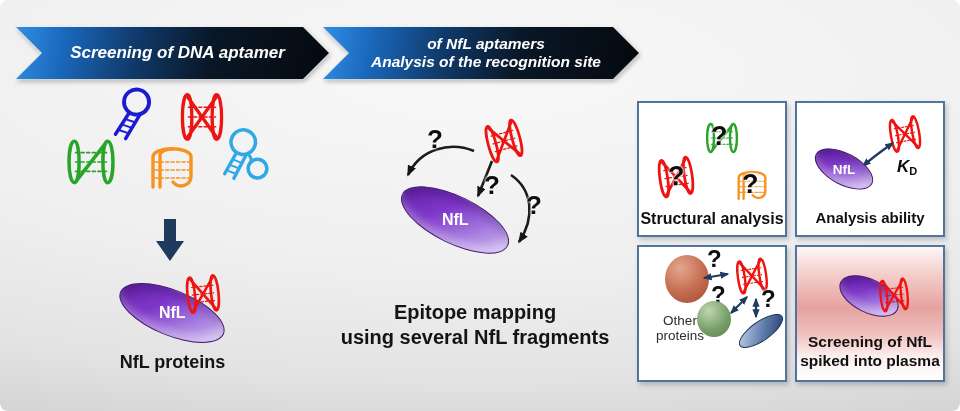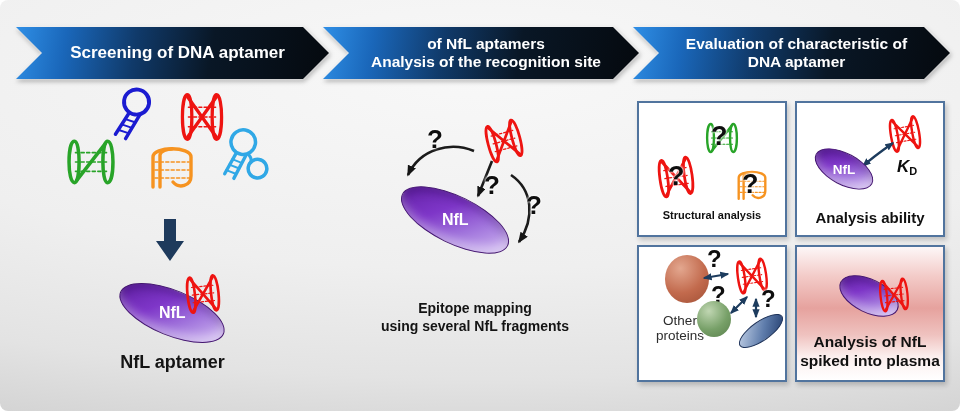--- a/index.html
+++ b/index.html
@@ -12,21 +12,21 @@
   }
 
   
   .banner-wrap { position:absolute; top:27px; height:52px;
     filter: drop-shadow(0 0 1.5px rgba(255,255,255,.95)) drop-shadow(1px 2px 2px rgba(0,0,0,.30)); }
   .banner {
     width:100%; height:100%;
     clip-path: polygon(0% 0%, calc(100% - 26px) 0%, 100% 50%, calc(100% - 26px) 100%, 0% 100%, 26px 50%);
     background: linear-gradient(100deg, #2f8fe6 0%, #1a67ba 16%, #103a6a 38%, #091726 62%, #05090e 100%);
     display:flex; flex-direction:column; align-items:center; justify-content:center;
-    color:#ffffff; font-weight:bold; text-align:right; padding:0 30px 0 40px;
+    color:#ffffff; font-weight:bold; text-align:right; padding:0 30px 0 40px;font-style:italic;
   }
   .banner .l1 { font-size:17px; display:block; line-height:1.1; }
   .banner .l2 { font-size:15.5px; display:block; line-height:1.18; }
 
   
   .icon { position:absolute; }
   .qm { position:absolute; font-weight:bold; color:#0e0e0e;
         text-shadow:0 0 3px #fff, 0 0 3px #fff; line-height:1; }
   .caption { position:absolute; text-align:center; font-weight:bold; color:#141414; }
   .nfl { position:absolute; border-radius:50%;
@@ -110,26 +110,20 @@
     <div class="banner">
       <span class="l1">Screening of DNA aptamer</span>
     </div>
   </div>
   <div class="banner-wrap" style="left:323px; width:316px;">
     <div class="banner">
       <span class="l2">of NfL aptamers</span>
       <span class="l2">Analysis of the recognition site</span>
     </div>
   </div>
-  <div class="banner-wrap" style="left:633px; width:317px;">
-    <div class="banner">
-      <span class="l2">Evaluation of characteristic of</span>
-      <span class="l2">DNA aptamer</span>
-    </div>
-  </div>
 
   <svg class="icon" style="left:105px; top:85px; width:52px; height:58px; color:#1b1bd1; transform:rotate(8deg);">
       <use href="#apt-hairpin"></use>
     </svg>
   <svg class="icon" style="left:172px; top:88px; width:60px; height:58px; color:#ee1411;">
       <use href="#apt-cross"></use>
     </svg>
   <svg class="icon" style="left:60px; top:133px; width:62px; height:58px; color:#28a428;">
       <use href="#apt-loops"></use>
     </svg>
@@ -145,21 +139,21 @@
     <polygon points="8,0 20,0 20,22 28,22 14,42 0,22 8,22" fill="#1e3a5c"></polygon>
   </svg>
 
   <div class="nfl" style="left:116px; top:290px; width:112px; height:46px; transform:rotate(22deg);">
     <span style="font-size:16px; transform:rotate(-22deg);">NfL</span>
   </div>
   <svg class="icon" style="left:180px; top:271px; width:46px; height:46px; color:#ee1411; transform:rotate(-6deg);">
       <use href="#apt-cross"></use>
     </svg>
 
-  <div class="caption" style="left:95px; top:352px; width:155px; font-size:18px;">NfL aptamer</div>
+  <div class="caption" style="left:95px; top:352px; width:155px; font-size:18px;">NfL proteins</div>
 
   <svg class="icon" style="left:478px; top:117px; width:52px; height:48px; color:#ee1411; transform:rotate(-15deg);">
       <use href="#apt-cross"></use>
     </svg>
 
   <svg class="icon" style="left:402px; top:145px; width:75px; height:38px;" viewBox="0 0 75 38">
     <path d="M72,6 C48,-4 18,4 6,30" fill="none" stroke="#1b1b1b" stroke-width="2.6" marker-end="url(#ah-black)"></path>
   </svg>
   <div class="qm" style="left:427px; top:126px; font-size:26px;">?</div>
 
@@ -170,39 +164,39 @@
 
   <svg class="icon" style="left:505px; top:170px; width:34px; height:80px;" viewBox="0 0 34 80">
     <path d="M6,5 C28,20 30,48 14,72" fill="none" stroke="#1b1b1b" stroke-width="2.6" marker-end="url(#ah-black)"></path>
   </svg>
   <div class="qm" style="left:526px; top:192px; font-size:26px;">?</div>
 
   <div class="nfl" style="left:396px; top:196px; width:118px; height:48px; transform:rotate(26deg);">
     <span style="font-size:16px; transform:rotate(-26deg);">NfL</span>
   </div>
 
-  <div class="caption" style="left:340px; top:300px; width:270px; font-size:14px; line-height:1.25;">
+  <div class="caption" style="left:340px; top:300px; width:270px; font-size:20px; line-height:1.25;">
     <span style="display:block">Epitope mapping</span>
     <span style="display:block">using several NfL fragments</span>
   </div>
 
   <div class="ebox" style="left:637px; top:101px; height:136px;">
     <svg class="icon" style="left:62px; top:12px; width:42px; height:46px; color:#28a428;">
         <use href="#apt-loops"></use>
       </svg>
     <div class="qm" style="left:72px; top:20px; font-size:27px;">?</div>
     <svg class="icon" style="left:13px; top:50px; width:48px; height:48px; color:#ee1411; transform:rotate(-8deg);">
         <use href="#apt-cross"></use>
       </svg>
     <div class="qm" style="left:29px; top:60px; font-size:27px;">?</div>
     <svg class="icon" style="left:92px; top:60px; width:42px; height:42px; color:#f69320;">
         <use href="#apt-fold"></use>
       </svg>
     <div class="qm" style="left:103px; top:68px; font-size:27px;">?</div>
-    <div class="ebox-label" style="top:106px; font-size:11px;">Structural analysis</div>
+    <div class="ebox-label" style="top:106px; font-size:16px;">Structural analysis</div>
   </div>
 
   <div class="ebox" style="left:795px; top:101px; height:136px;">
     <svg class="icon" style="left:86px; top:10px; width:44px; height:42px; color:#ee1411; transform:rotate(-10deg);">
         <use href="#apt-cross"></use>
       </svg>
     <svg class="icon" style="left:62px; top:36px; width:38px; height:32px;" viewBox="0 0 38 32">
       <path d="M4,27 C14,18 24,11 34,4" fill="none" stroke="#1d3c5e" stroke-width="2.4" marker-start="url(#ah-navy)" marker-end="url(#ah-navy)"></path>
     </svg>
     <div class="nfl" style="left:15px; top:50px; width:64px; height:32px; transform:rotate(28deg);">
@@ -238,18 +232,18 @@
       <span style="display:block">proteins</span>
     </div>
   </div>
 
   <div class="ebox box4-bg" style="left:795px; top:245px; height:137px;">
     <div class="nfl" style="left:40px; top:32px; width:64px; height:34px; transform:rotate(26deg);"></div>
     <svg class="icon" style="left:76px; top:28px; width:42px; height:40px; color:#ee1411; transform:rotate(-6deg);">
         <use href="#apt-cross"></use>
       </svg>
     <div class="ebox-label" style="top:86px; font-size:15.5px; line-height:1.22;">
-      <span style="display:block">Analysis of NfL</span>
+      <span style="display:block">Screening of NfL</span>
       <span style="display:block">spiked into plasma</span>
     </div>
   </div>
 
 </div>
 
 </body></html>

